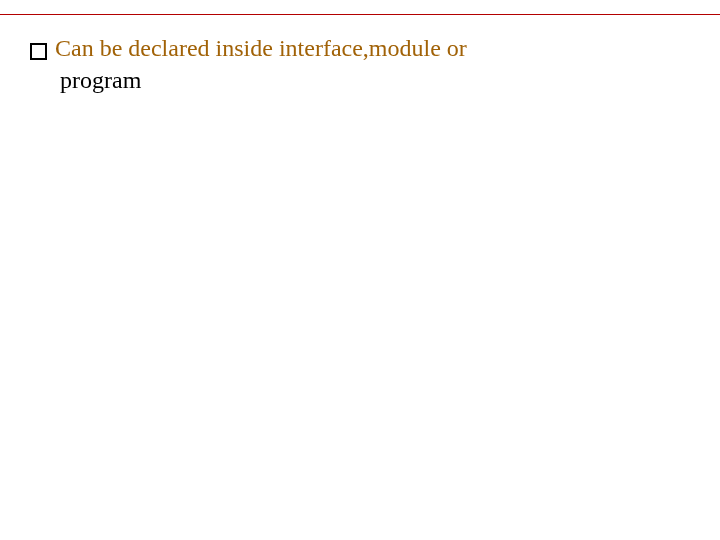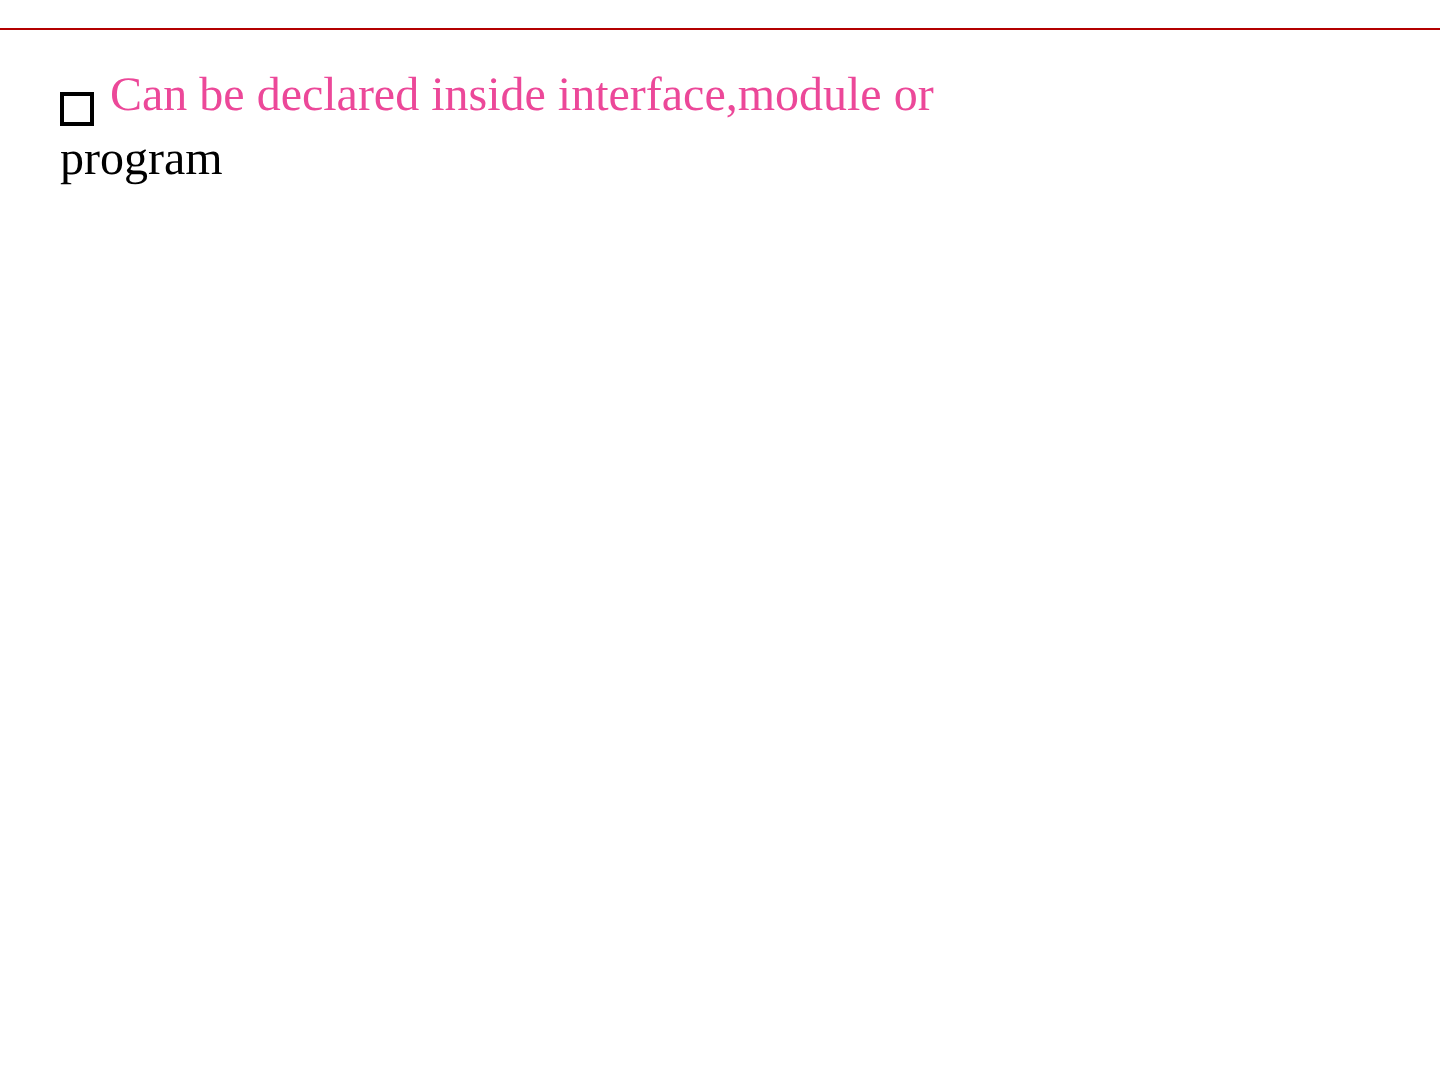--- a/index.html
+++ b/index.html
@@ -33,42 +33,43 @@
       width: 100%;
       height: 1px;
       background: #b30000;
       margin-top: 2px;
     }
     .body-area {
       padding: 18px 40px 0 30px;
     }
     .bullet-row {
       display: flex;
-      align-items: flex-end;
+      align-items: center;
       font-size: 24px;
-      color: #ec4899;
+      color: #a16207;
       line-height: 1.25;
     }
     .bullet-icon {
       flex-shrink: 0;
       width: 17px;
       height: 17px;
       border: 2px solid #000000;
       margin-top: 6px;
       margin-right: 8px;
       background: transparent;
     }
     .bullet-text {
       display: inline;
     }
     .bullet-continuation {
       font-size: 24px;
       color: #000000;
       line-height: 1.25;
       margin-top: 2px;
+      margin-left: 30px;
     }
   </style>
 </head>
 <body>
 
 <div class="slide">
   <div class="divider"></div>
   <div class="body-area">
     <div class="bullet-row">
       <span class="bullet-icon"></span>

